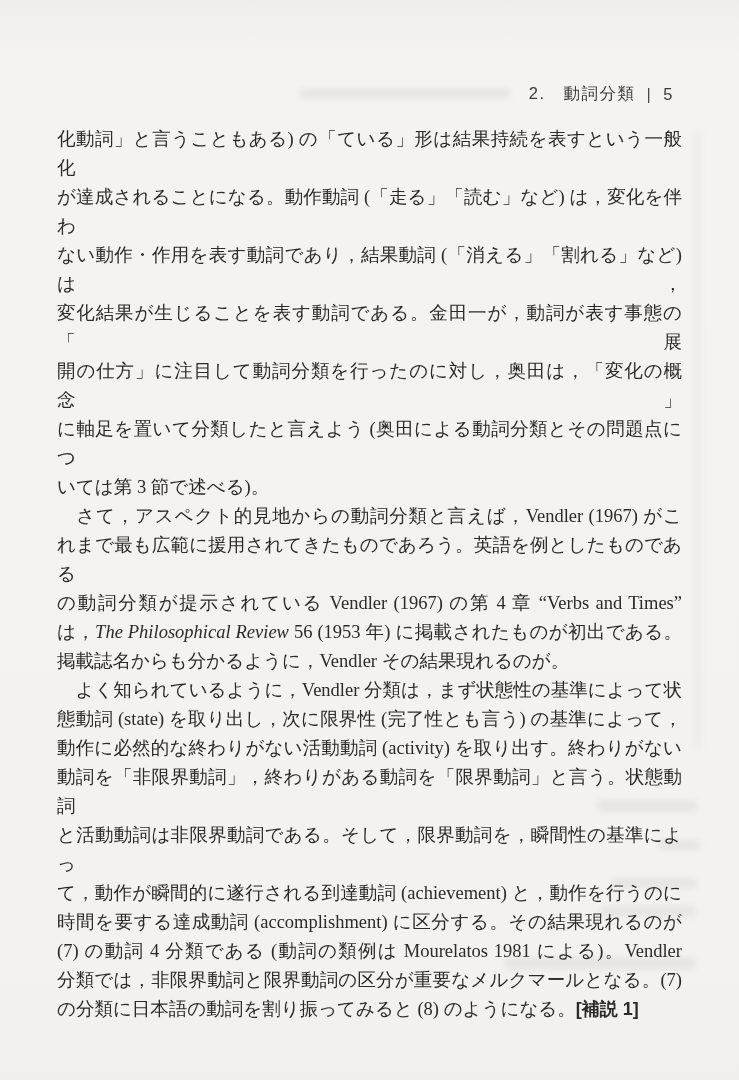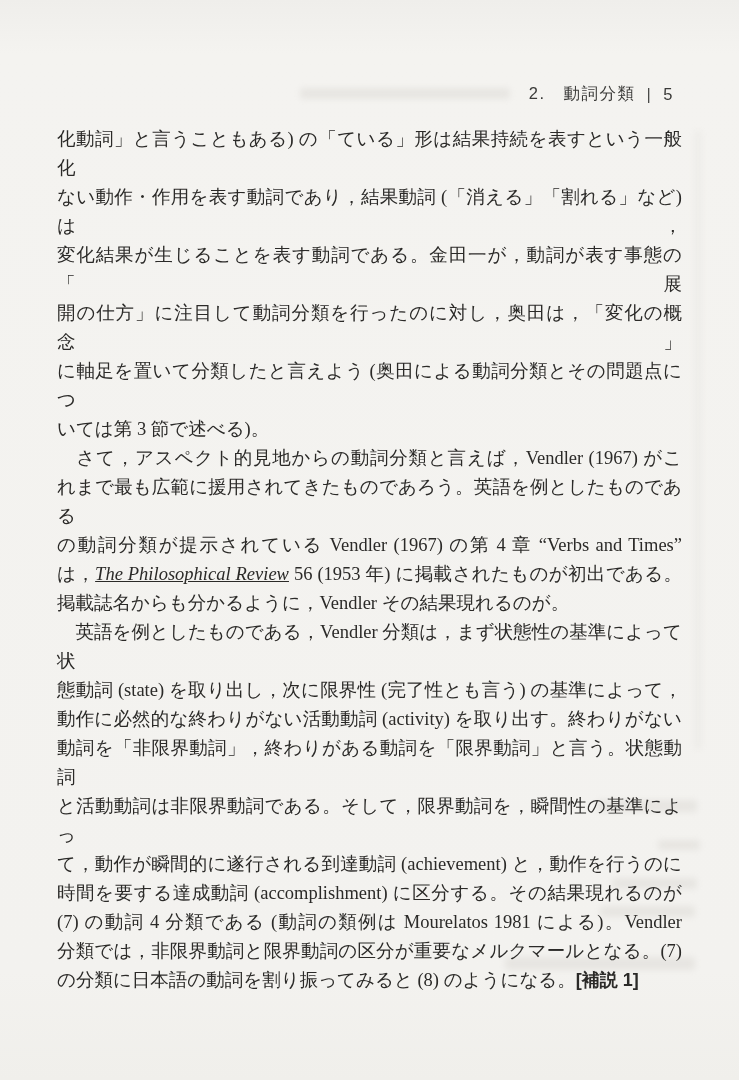--- a/index.html
+++ b/index.html
@@ -50,21 +50,21 @@
     font-size: 18.5px;
     line-height: 29px;
     color: #2b2a28;
   }
   .bline {
     min-height: 29px;
     text-align: justify;
     text-align-last: justify;
   }
   .bline.end { text-align-last: auto; }
-  .journal { font-style: italic; text-decoration: underline; }
+  .journal { font-style: italic; }
   .note {
     font-family: "Liberation Sans", "DejaVu Sans", sans-serif;
     font-weight: 700;
     font-size: 18px;
   }
 </style>
 </head>
 <body>
 
 <div class="page">
@@ -82,39 +82,40 @@
     <div class="running-head">
       <span>2.　動詞分類</span>
       <span class="divider">|</span>
       <span>5</span>
     </div>
 
     <div class="body-text">
 
       <div class="para">
         <div class="bline">化動詞」と言うこともある) の「ている」形は結果持続を表すという一般化</div>
+        <div class="bline">が達成されることになる。動作動詞 (「走る」「読む」など) は，変化を伴わ</div>
         <div class="bline">ない動作・作用を表す動詞であり，結果動詞 (「消える」「割れる」など) は，</div>
         <div class="bline">変化結果が生じることを表す動詞である。金田一が，動詞が表す事態の「展</div>
         <div class="bline">開の仕方」に注目して動詞分類を行ったのに対し，奥田は，「変化の概念」</div>
         <div class="bline">に軸足を置いて分類したと言えよう (奥田による動詞分類とその問題点につ</div>
         <div class="bline end">いては第 3 節で述べる)。</div>
       </div>
 
       <div class="para">
         <div class="bline">　さて，アスペクト的見地からの動詞分類と言えば，Vendler (1967) がこ</div>
         <div class="bline">れまで最も広範に援用されてきたものであろう。英語を例としたものである</div>
         <div class="bline">の動詞分類が提示されている Vendler (1967) の第 4 章 “Verbs and Times”</div>
         <div class="bline">
           <span>は，</span><span class="journal">The Philosophical Review</span><span> 56 (1953 年) に掲載されたものが初出である。</span>
         </div>
         <div class="bline end">掲載誌名からも分かるように，Vendler その結果現れるのが。</div>
       </div>
 
       <div class="para">
-        <div class="bline">　英語を例としたものである，Vendler 分類は，まず状態性の基準によって状</div>
+        <div class="bline">　よく知られているように，Vendler 分類は，まず状態性の基準によって状</div>
         <div class="bline">態動詞 (state) を取り出し，次に限界性 (完了性とも言う) の基準によって，</div>
         <div class="bline">動作に必然的な終わりがない活動動詞 (activity) を取り出す。終わりがない</div>
         <div class="bline">動詞を「非限界動詞」，終わりがある動詞を「限界動詞」と言う。状態動詞</div>
         <div class="bline">と活動動詞は非限界動詞である。そして，限界動詞を，瞬間性の基準によっ</div>
         <div class="bline">て，動作が瞬間的に遂行される到達動詞 (achievement) と，動作を行うのに</div>
         <div class="bline">時間を要する達成動詞 (accomplishment) に区分する。その結果現れるのが</div>
         <div class="bline">(7) の動詞 4 分類である (動詞の類例は Mourelatos 1981 による)。Vendler</div>
         <div class="bline">分類では，非限界動詞と限界動詞の区分が重要なメルクマールとなる。(7)</div>
         <div class="bline end">
           <span>の分類に日本語の動詞を割り振ってみると (8) のようになる。</span><span class="note">[補説 1]</span>

